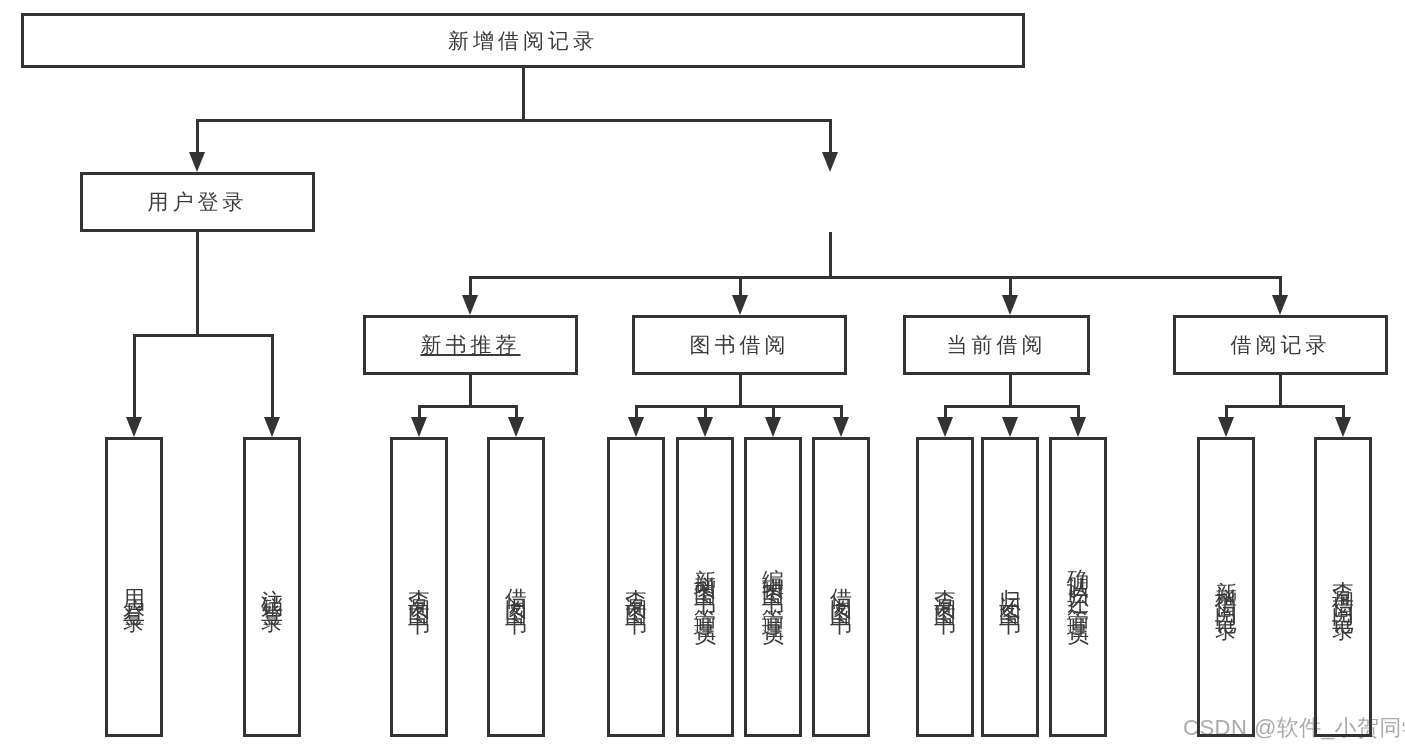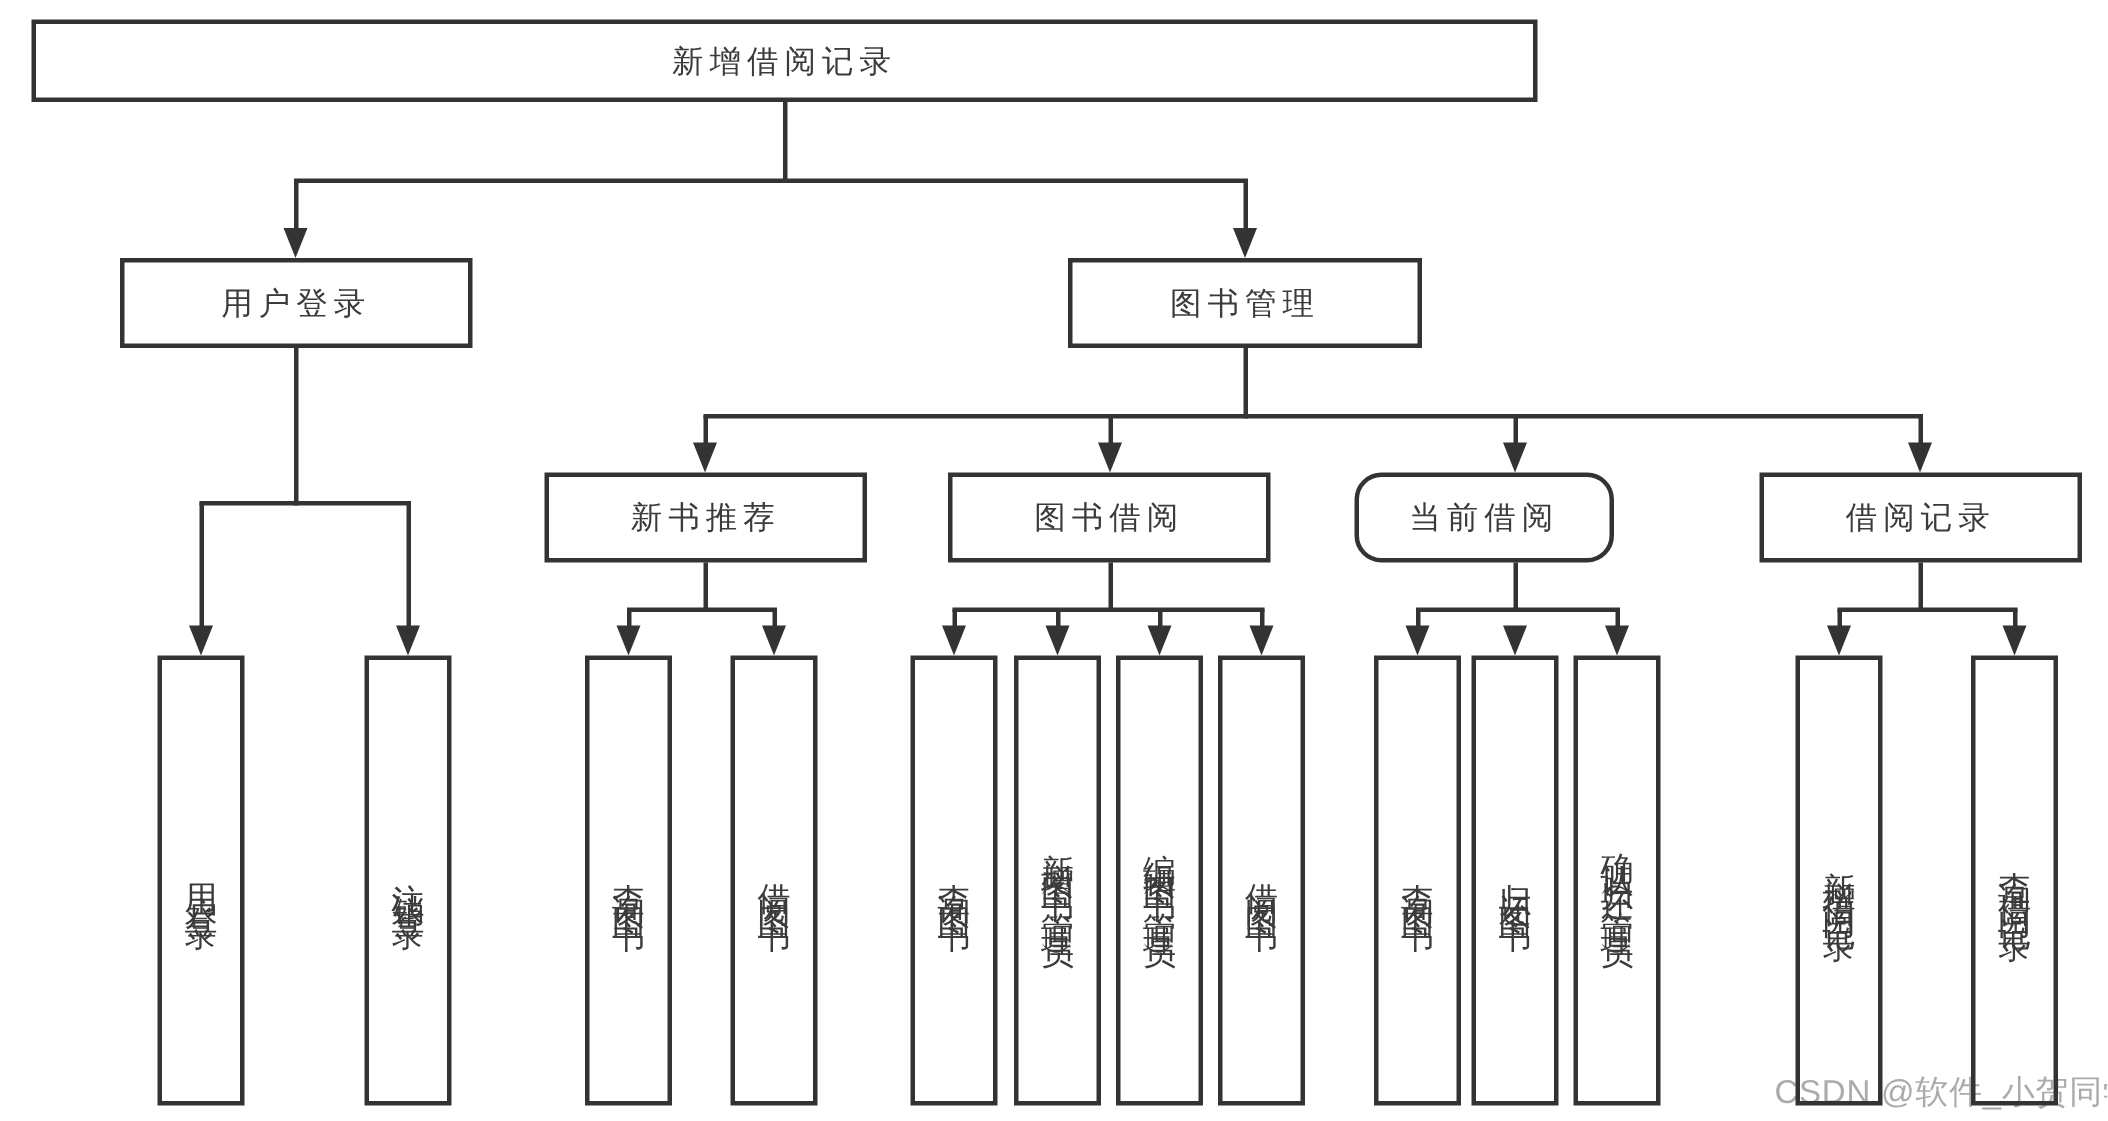--- a/index.html
+++ b/index.html
@@ -29,25 +29,24 @@
   }
 </style>
 </head>
 <body>
 
 <div class="canvas" id="canvas">
 
   <div class="box" style="left:21px;top:13px;width:1004px;height:55px;">新增借阅记录</div>
 
   <div class="box" style="left:80px;top:172px;width:235px;height:60px;">用户登录</div>
-  <div class="box" style="left:712px;top:172px;width:236px;height:60px;">图书管理</div>
 
-  <div class="box" style="left:363px;top:315px;width:215px;height:60px;">新书推荐</div>
+  <div class="box" style="left:363px;top:315px;width:215px;height:60px;text-decoration:underline;">新书推荐</div>
   <div class="box" style="left:632px;top:315px;width:215px;height:60px;">图书借阅</div>
-  <div class="box" style="left:903px;top:315px;width:173px;height:60px;border-radius:18px;">当前借阅</div>
+  <div class="box" style="left:903px;top:315px;width:187px;height:60px;">当前借阅</div>
   <div class="box" style="left:1173px;top:315px;width:215px;height:60px;">借阅记录</div>
 
   <div class="box vbox" style="left:105px;top:437px;width:58px;height:300px;">用户登录</div>
   <div class="box vbox" style="left:243px;top:437px;width:58px;height:300px;">注销登录</div>
 
   <div class="box vbox" style="left:390px;top:437px;width:58px;height:300px;">查询图书</div>
   <div class="box vbox" style="left:487px;top:437px;width:58px;height:300px;">借阅图书</div>
 
   <div class="box vbox" style="left:607px;top:437px;width:58px;height:300px;">查询图书</div>
   <div class="box vbox" style="left:676px;top:437px;width:58px;height:300px;">新增图书（管理员）</div>

